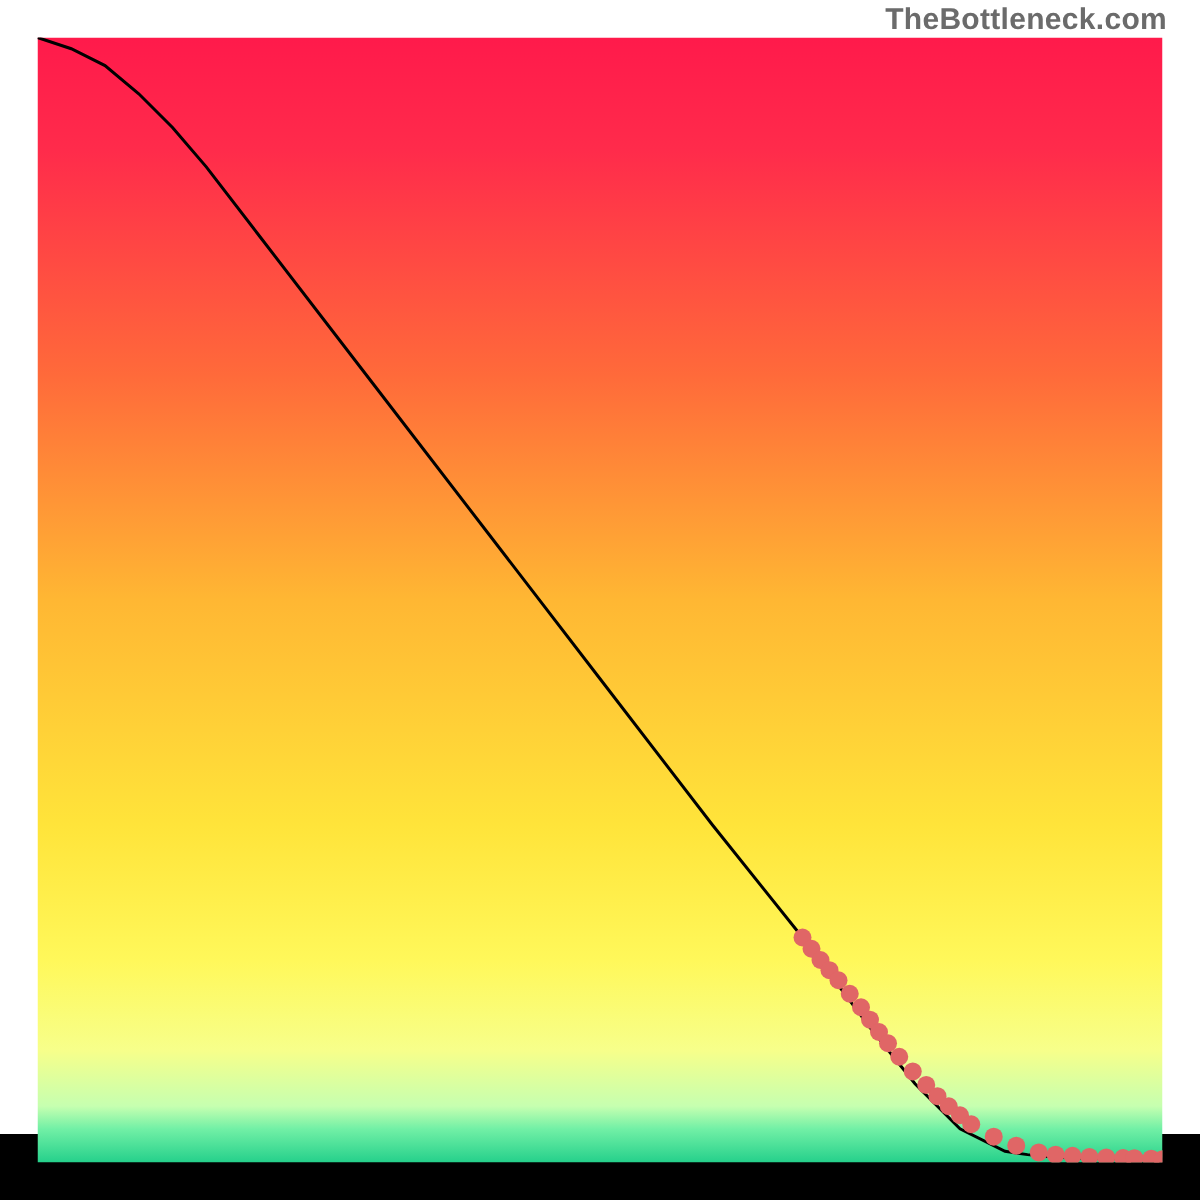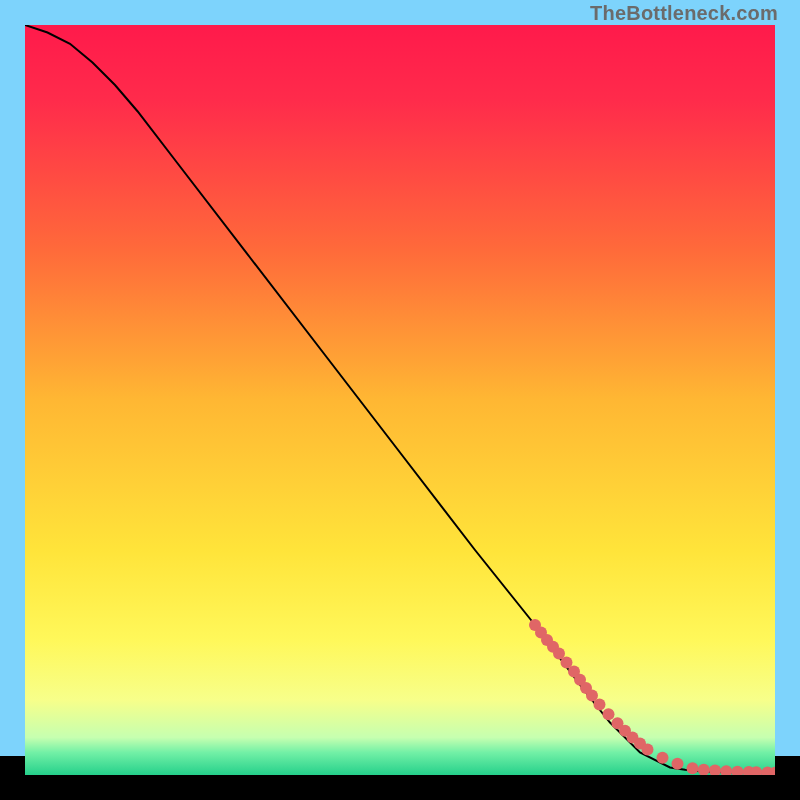--- a/index.html
+++ b/index.html
@@ -1,21 +1,21 @@
 <!DOCTYPE html>
 <html><head>
 <meta charset="utf-8">
 <style>
   * { margin: 0; padding: 0; box-sizing: border-box; }
   html, body { width: 800px; height: 800px; overflow: hidden; background: #000; }
   .stage {
     position: relative;
     width: 800px;
     height: 756px;
-    background: #7dd3fc;
+    background: #ffffff;
   }
   .plot {
     position: absolute;
     left: 25px;
     top: 25px;
     width: 750px;
     height: 750px;
     
   }
   .watermark {

